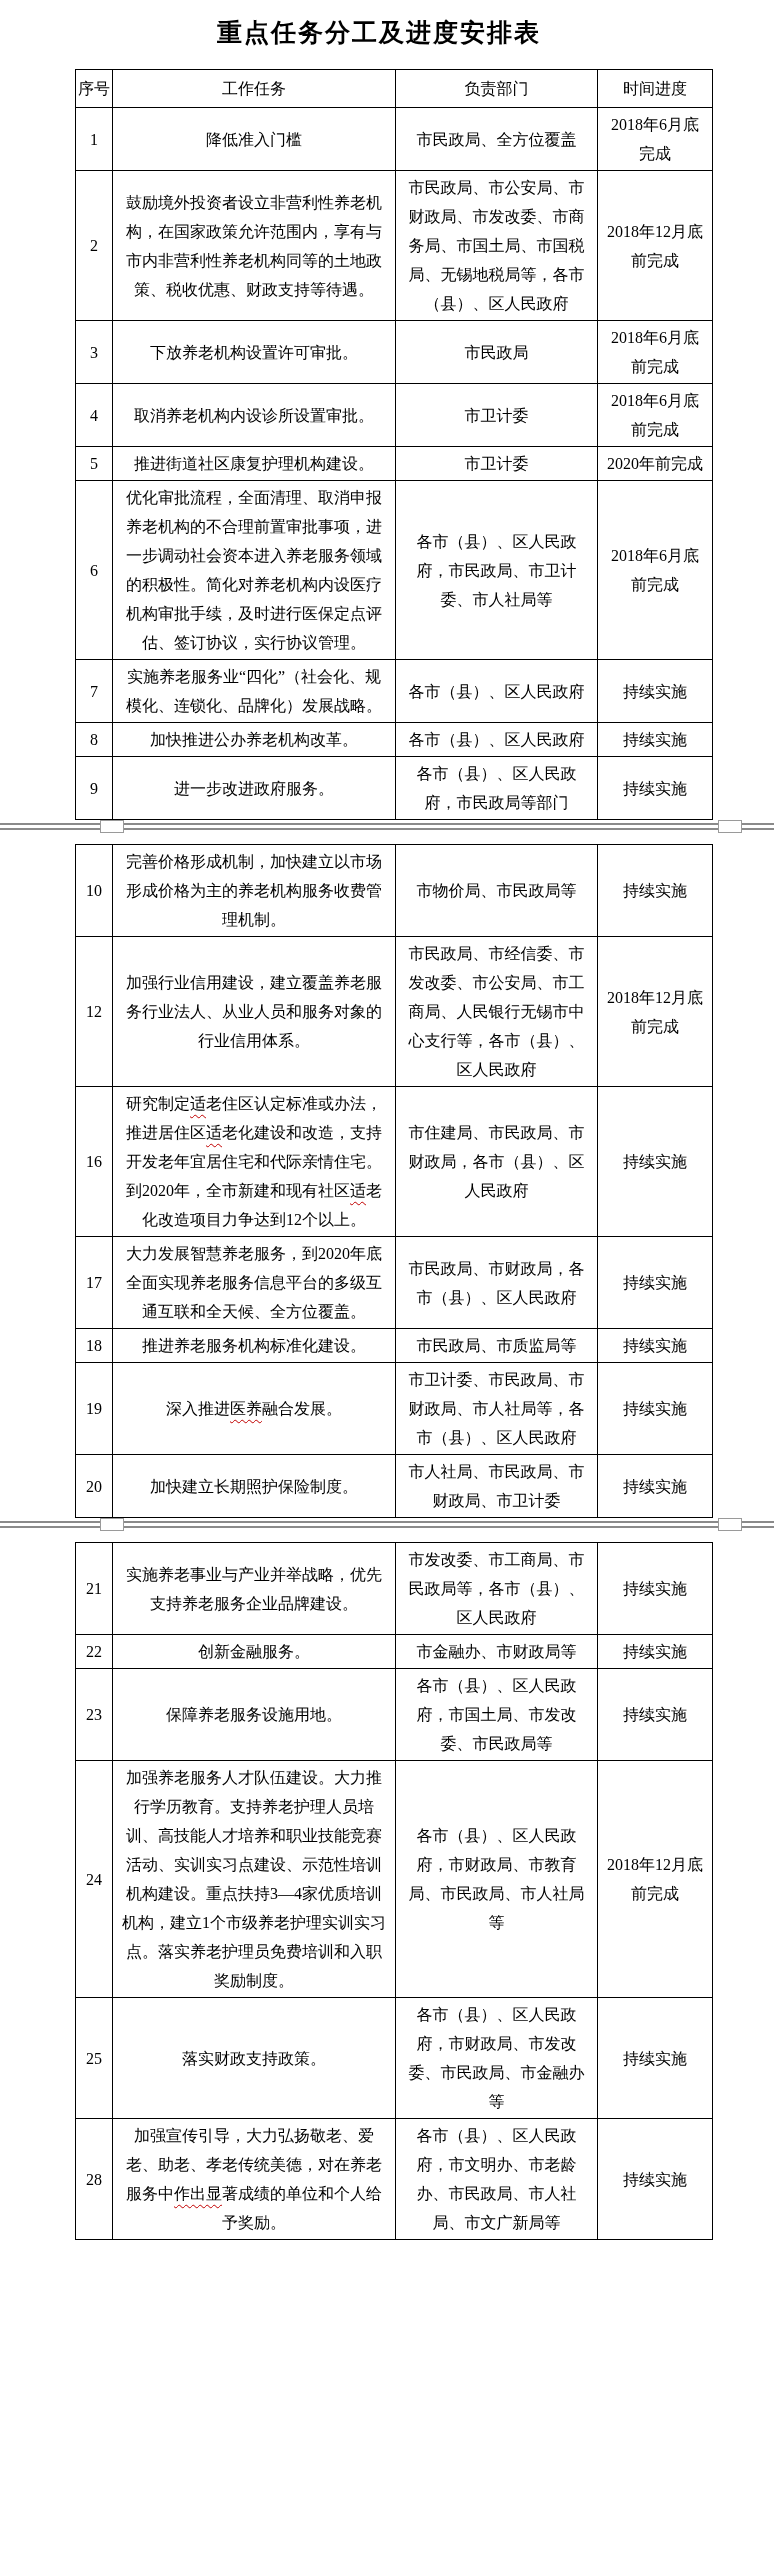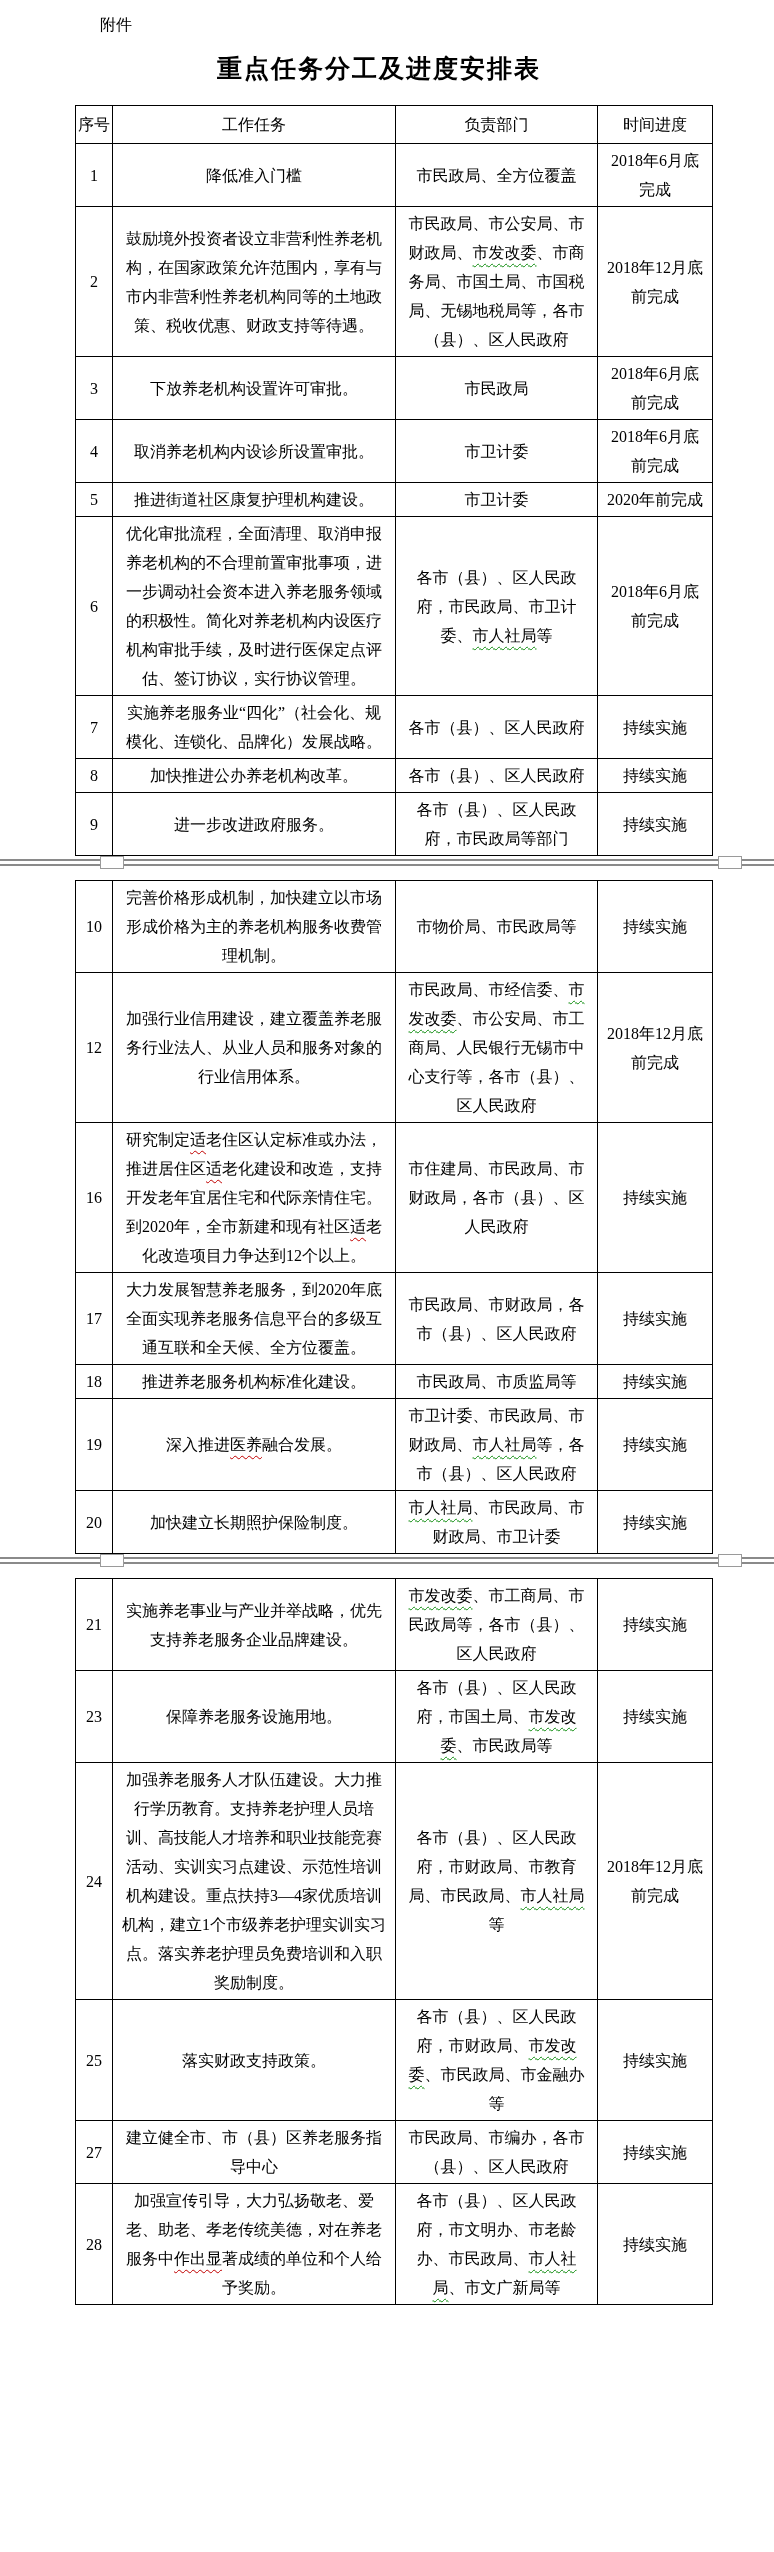--- a/index.html
+++ b/index.html
@@ -47,21 +47,20 @@
     text-align:center;
     vertical-align:middle;
     padding:2px 8px;
     word-break:break-all;
   }
   table.sched th{padding:4px 2px;}
   table.sched td.no-cell{padding:2px 2px;}
   table.sched td.time-cell{padding:2px 6px;}
   
   .wg{
-    text-decoration:underline;
     text-decoration-style:wavy;
     text-decoration-color:var(--wavy-green);
     text-decoration-thickness:1px;
     text-underline-offset:5px;
     text-decoration-skip-ink:none;
     text-align:right;
   }
   .wr{
     text-decoration:underline;
     text-decoration-style:wavy;
@@ -87,21 +86,20 @@
     border:1px solid #9a9a9a;background:#fff;
     box-sizing:border-box;
   }
   .page-break .notch.nl{left:100px;}
   .page-break .notch.nr{right:32px;}
 </style>
 </head>
 <body>
 
 <div class="page">
-  <div class="attachment">附件</div>
   <div class="doc-title">重点任务分工及进度安排表</div>
   <div id="content">
       <table class="sched">
         <colgroup>
           <col class="c-no">
           <col class="c-task">
           <col class="c-dept">
           <col class="c-time">
         </colgroup>
         <thead>
@@ -241,41 +239,41 @@
           <col class="c-time">
         </colgroup>
         <tbody>
           <tr>
             <td class="no-cell">21</td>
             <td class="task-cell">实施养老事业与产业并举战略，优先支持养老服务企业品牌建设。</td>
             <td class="dept-cell"><span class="wg">市发改委</span>、市工商局、市民政局等，各市（县）、区人民政府</td>
             <td class="time-cell">持续实施</td>
           </tr>
           <tr>
+            <td class="no-cell">22</td>
+            <td class="task-cell">创新金融服务。</td>
+            <td class="dept-cell">市金融办、市财政局等</td>
+            <td class="time-cell">持续实施</td>
+          </tr>
+          <tr>
             <td class="no-cell">23</td>
             <td class="task-cell">保障养老服务设施用地。</td>
             <td class="dept-cell">各市（县）、区人民政府，市国土局、<span class="wg">市发改委</span>、市民政局等</td>
             <td class="time-cell">持续实施</td>
           </tr>
           <tr>
             <td class="no-cell">24</td>
             <td class="task-cell">加强养老服务人才队伍建设。大力推行学历教育。支持养老护理人员培训、高技能人才培养和职业技能竞赛活动、实训实习点建设、示范性培训机构建设。重点扶持3—4家优质培训机构，建立1个市级养老护理实训实习点。落实养老护理员免费培训和入职奖励制度。</td>
             <td class="dept-cell">各市（县）、区人民政府，市财政局、市教育局、市民政局、<span class="wg">市人社局</span>等</td>
             <td class="time-cell">2018年12月底前完成</td>
           </tr>
           <tr>
             <td class="no-cell">25</td>
             <td class="task-cell">落实财政支持政策。</td>
             <td class="dept-cell">各市（县）、区人民政府，市财政局、<span class="wg">市发改委</span>、市民政局、市金融办等</td>
-            <td class="time-cell">持续实施</td>
-          </tr>
-          <tr>
-            <td class="no-cell">27</td>
-            <td class="task-cell">建立健全市、市（县）区养老服务指导中心</td>
-            <td class="dept-cell">市民政局、市编办，各市（县）、区人民政府</td>
             <td class="time-cell">持续实施</td>
           </tr>
           <tr>
             <td class="no-cell">28</td>
             <td class="task-cell">加强宣传引导，大力弘扬敬老、爱老、助老、孝老传统美德，对在养老服务中<span class="wr">作出显</span>著成绩的单位和个人给予奖励。</td>
             <td class="dept-cell">各市（县）、区人民政府，市文明办、市老龄办、市民政局、<span class="wg">市人社局</span>、市文广新局等</td>
             <td class="time-cell">持续实施</td>
           </tr>
         </tbody>
       </table>

